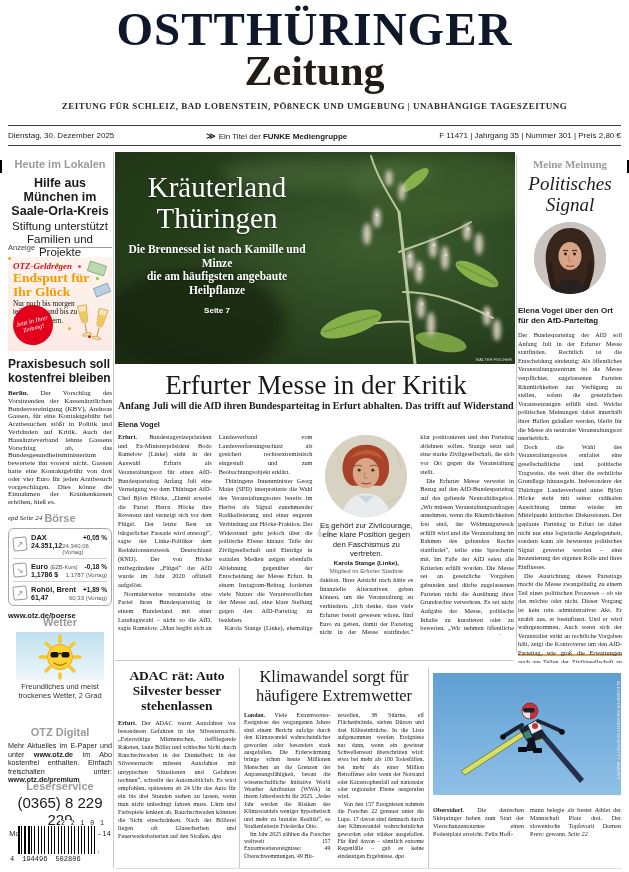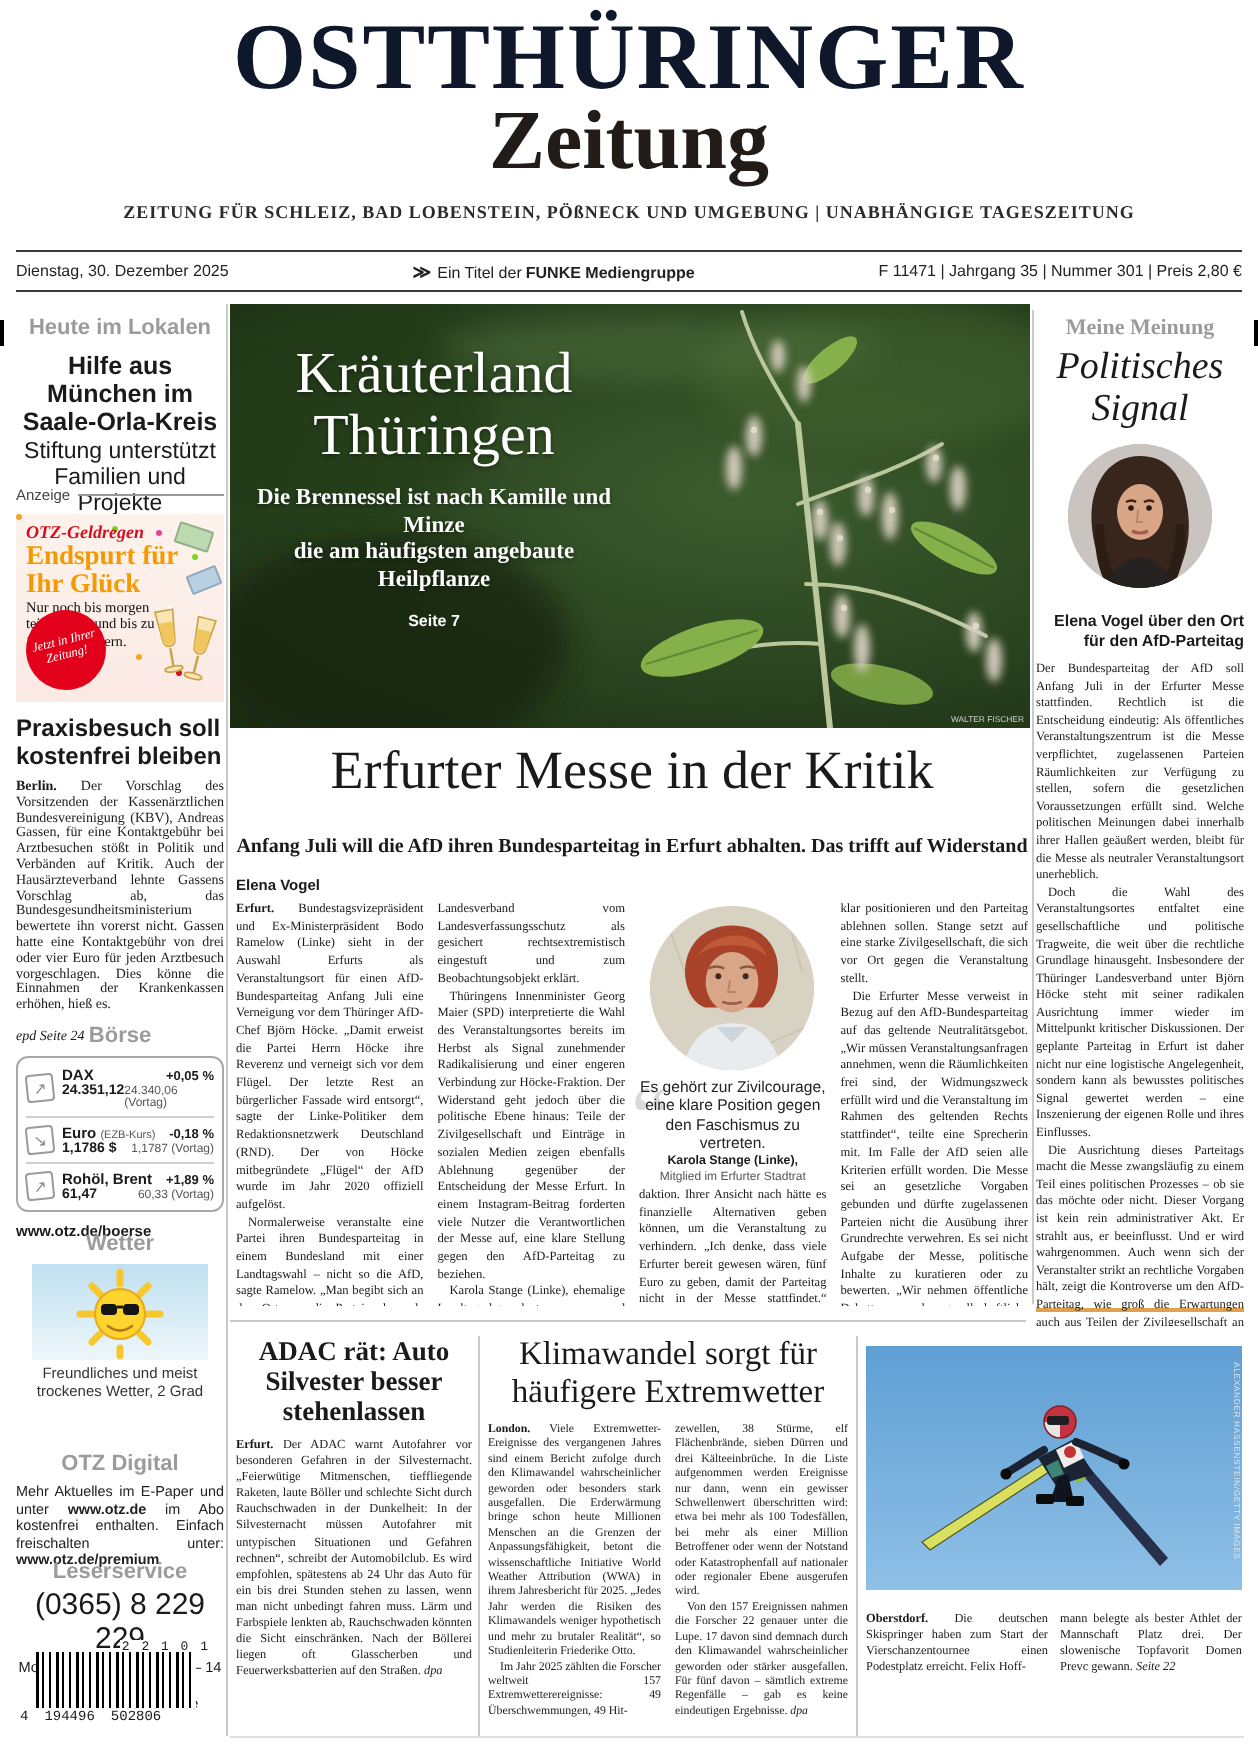--- a/index.html
+++ b/index.html
@@ -83,39 +83,39 @@
   .hero{position:absolute;left:115px;top:152px;width:400px;height:212px;overflow:hidden;
         background:radial-gradient(ellipse at 65% 45%,#3c5c2e 0%,#2a4420 55%,#1c2e14 100%);}
   .hero-text{position:absolute;left:6px;top:20px;width:192px;text-align:center;color:#fff;}
   .hero-t{font-size:29px;line-height:31px;text-shadow:0 1px 2px rgba(0,0,0,.4);}
   .hero-sub{font-size:11.5px;line-height:13.5px;font-weight:bold;margin-top:9px;text-shadow:0 1px 2px rgba(0,0,0,.4);}
   .hero-page{font-size:8px;font-weight:bold;margin-top:9px;font-family:"Liberation Sans",sans-serif;}
   .hero-credit{position:absolute;right:3px;bottom:2px;font-size:4.2px;color:#cfcfcf;font-family:"Liberation Sans",sans-serif;}
   
   .article{position:absolute;left:118px;top:370px;width:396px;}
   .a-head{font-size:27px;line-height:30px;text-align:center;}
-  .a-sub{font-size:10px;font-weight:bold;text-align:center;margin-top:18px;white-space:nowrap;}
+  .a-sub{font-size:10px;font-weight:bold;text-align:left;margin-top:0;white-space:nowrap;}
   .a-byline{font-family:"Liberation Sans",sans-serif;font-size:7.5px;font-weight:bold;margin-top:9px;}
   .a-body{display:flex;gap:7px;margin-top:4px;height:202px;overflow:hidden;}
   .a-col{flex:1;font-size:6.3px;line-height:8.7px;text-align:justify;hyphens:auto;-webkit-hyphens:auto;}
   .a-col p,.k-col p,.op-body p{margin:0;}
   .a-col p+p,.k-col p+p,.op-body p+p{text-indent:6px;}
   .q-col{position:relative;}
   .q-photo{width:82px;height:82px;border-radius:50%;margin:2px auto 4px;overflow:hidden;background:#d8d2c2;}
   .q-mark{position:absolute;left:-4px;top:86px;font-size:44px;color:#d9d9d9;font-family:"Liberation Serif",serif;line-height:1;}
   .q-text{position:relative;font-family:"Liberation Sans",sans-serif;font-size:7.8px;line-height:9.4px;
           text-align:center;color:#222;text-indent:0!important;}
   .q-author{font-family:"Liberation Sans",sans-serif;font-size:6.2px;font-weight:bold;text-align:center;margin-top:3px;text-indent:0!important;}
   .q-role{font-family:"Liberation Sans",sans-serif;font-size:6px;color:#555;text-align:center;text-indent:0!important;}
   .q-cont{margin-top:4px;text-indent:0!important;}
   
   .opinion{position:absolute;left:518px;top:158px;width:104px;}
   .op-title{font-size:19px;font-style:italic;text-align:center;line-height:21px;margin-top:3px;}
   .op-photo{width:72px;height:72px;border-radius:50%;margin:7px auto 5px;overflow:hidden;background:#c9c4bf;}
-  .op-cap{font-family:"Liberation Sans",sans-serif;font-size:8px;font-weight:bold;text-align:right;line-height:9.5px;margin-top:12px;}
+  .op-cap{font-family:"Liberation Sans",sans-serif;font-size:8px;font-weight:bold;text-align:left;line-height:9.5px;margin-top:12px;}
   .op-body{margin-top:6px;font-size:6.3px;line-height:8.6px;text-align:justify;height:332px;overflow:hidden;
            font-family:"Liberation Serif",serif;hyphens:auto;-webkit-hyphens:auto;}
   
   .adac{position:absolute;left:118px;top:668px;width:118px;}
   .adac-title{font-size:13.5px;font-weight:bold;text-align:center;line-height:15px;}
   .adac-body{margin-top:6px;font-size:6.2px;line-height:8.1px;text-align:justify;hyphens:auto;-webkit-hyphens:auto;}
   .klima{position:absolute;left:244px;top:668px;width:180px;}
   .klima-title{font-size:16.5px;text-align:center;line-height:18.5px;}
   .klima-body{display:flex;gap:7px;margin-top:7px;height:156px;overflow:hidden;}
   .k-col{flex:1;font-size:5.9px;line-height:7.4px;text-align:justify;hyphens:auto;-webkit-hyphens:auto;}

